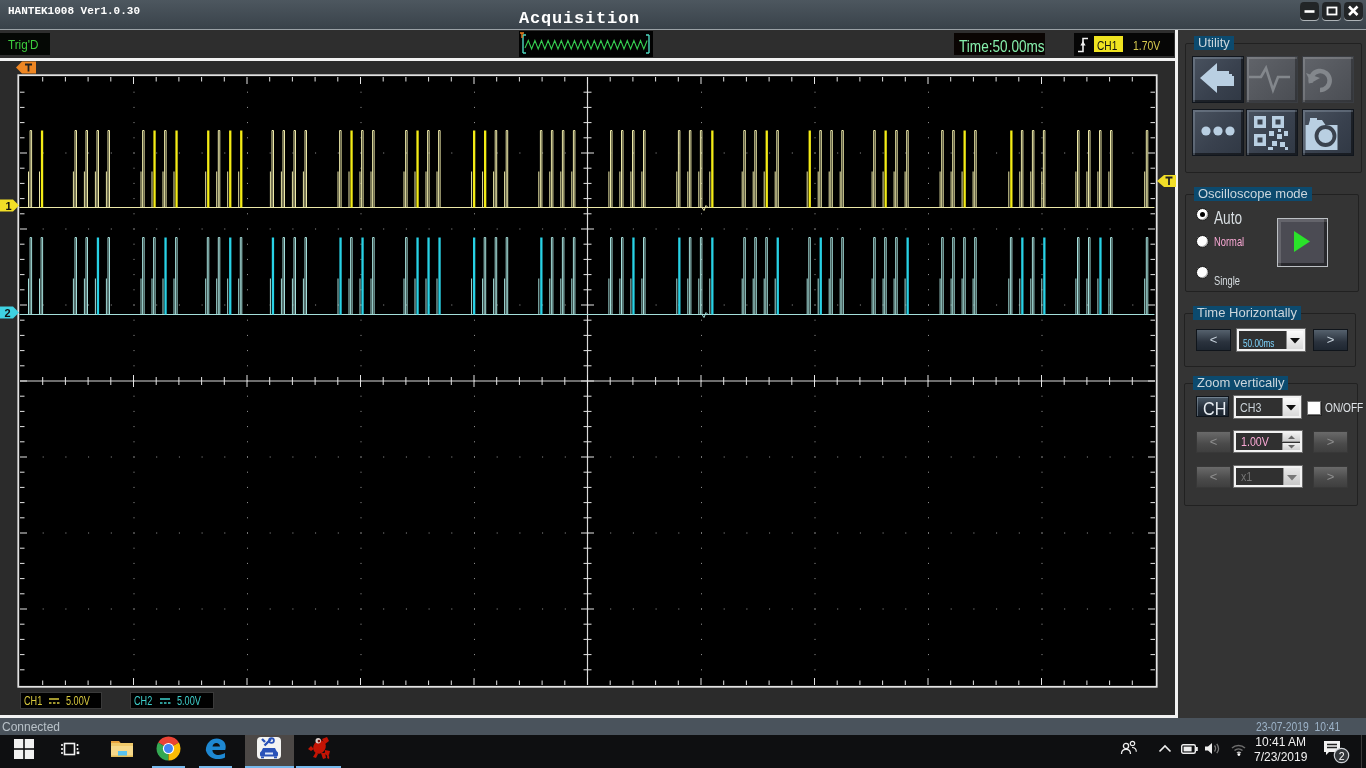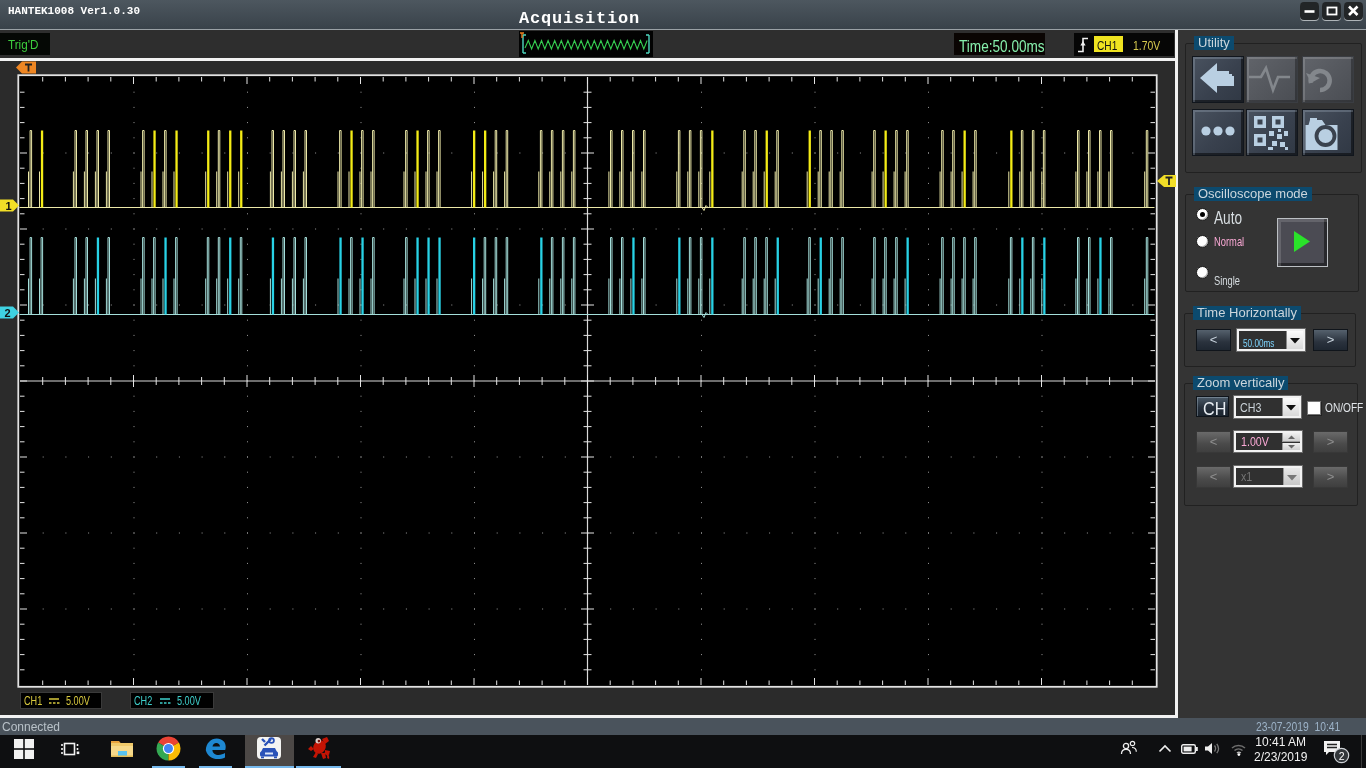--- a/index.html
+++ b/index.html
@@ -774,21 +774,21 @@
 <svg class="abs" style="left:1204px;top:742px" width="18" height="13" viewBox="0 0 18 13">
  <path d="M1 4.5 h3 l4 -3.5 v11 l-4 -3.5 h-3 z" fill="#eee"></path>
  <path d="M10.5 3.5 a5 5 0 0 1 0 6 M12.8 1.8 a8 8 0 0 1 0 9.4" stroke="#777" stroke-width="1.3" fill="none"></path>
 </svg>
 <svg class="abs" style="left:1230px;top:743px" width="17" height="13" viewBox="0 0 17 13">
  <path d="M2 5 a9.5 9.5 0 0 1 13 0 M4.5 7.5 a6 6 0 0 1 8 0" stroke="#6e6e6e" stroke-width="1.5" fill="none"></path>
  <path d="M7 10 a3 3 0 0 1 3.8 0" stroke="#b8b8b8" stroke-width="1.5" fill="none"></path>
  <circle cx="8.9" cy="11.6" r="1.4" fill="#fff"></circle>
 </svg>
 <div class="abs" style="left:1254px;top:736px;width:52px;text-align:right;color:#f2f2f2;font-size:12px;line-height:12px">10:41 AM</div>
-<div class="abs" style="left:1254px;top:751px;width:53px;text-align:center;color:#f2f2f2;font-size:12px;line-height:12px">2/23/2019</div>
+<div class="abs" style="left:1254px;top:751px;width:53px;text-align:center;color:#f2f2f2;font-size:12px;line-height:12px">7/23/2019</div>
 <svg class="abs" style="left:1322px;top:741px" width="30" height="23" viewBox="0 0 30 23">
  <path d="M2 0 h16 v11 h-11 l-3 3 v-3 h-2 z" fill="#f2f2f2"></path>
  <path d="M5 3.5 h10 M5 6.5 h10" stroke="#222" stroke-width="1.4"></path>
  <circle cx="19.5" cy="14.5" r="7.2" fill="#33373b" stroke="#cfd3d7" stroke-width="1.2"></circle>
  <text x="16.7" y="19" font-size="10.5" fill="#fff" font-family="Liberation Sans">2</text>
 </svg>
 <div class="abs" style="left:1361px;top:735px;width:1px;height:33px;background:#3a3a3a"></div>
 
 </div>
 </body></html>

